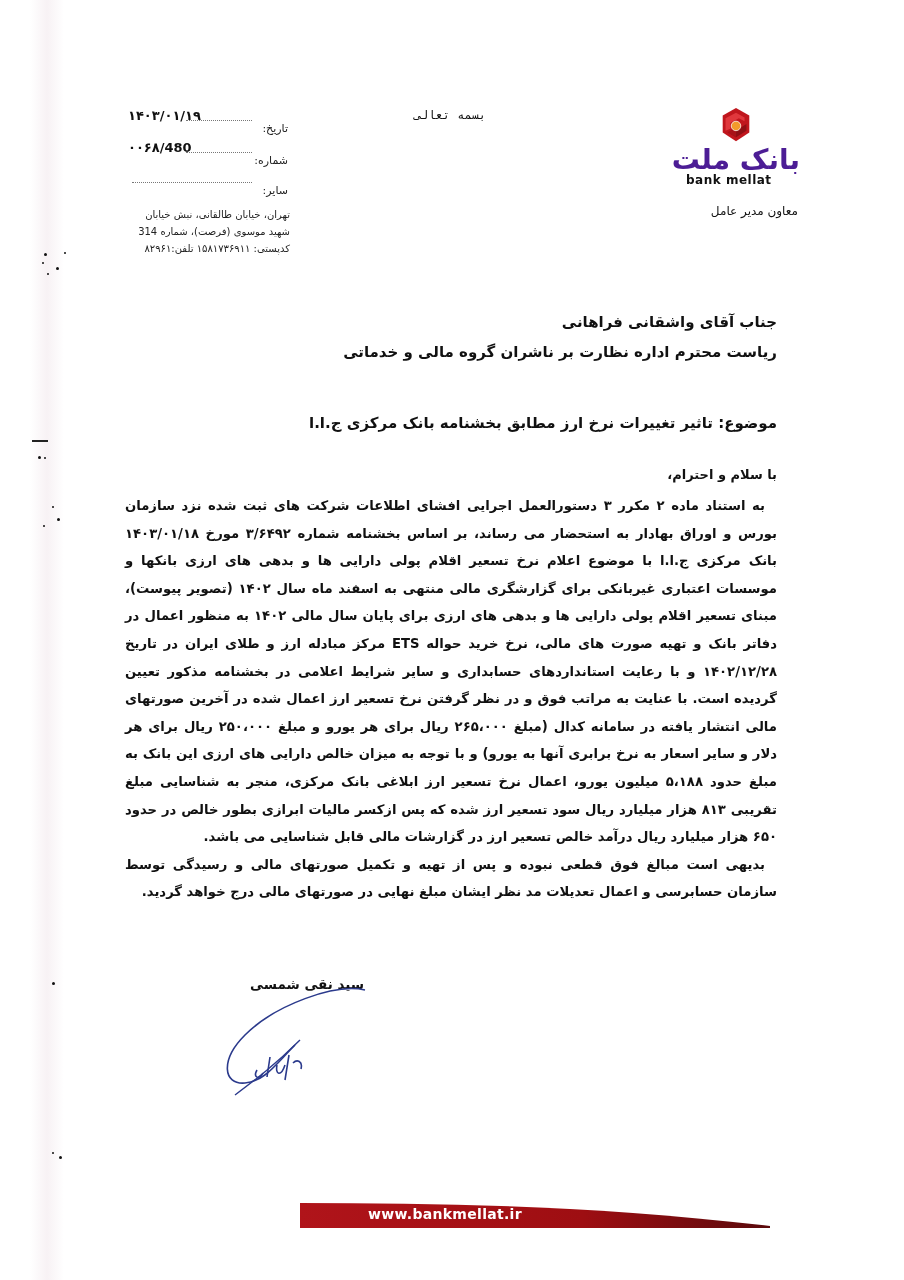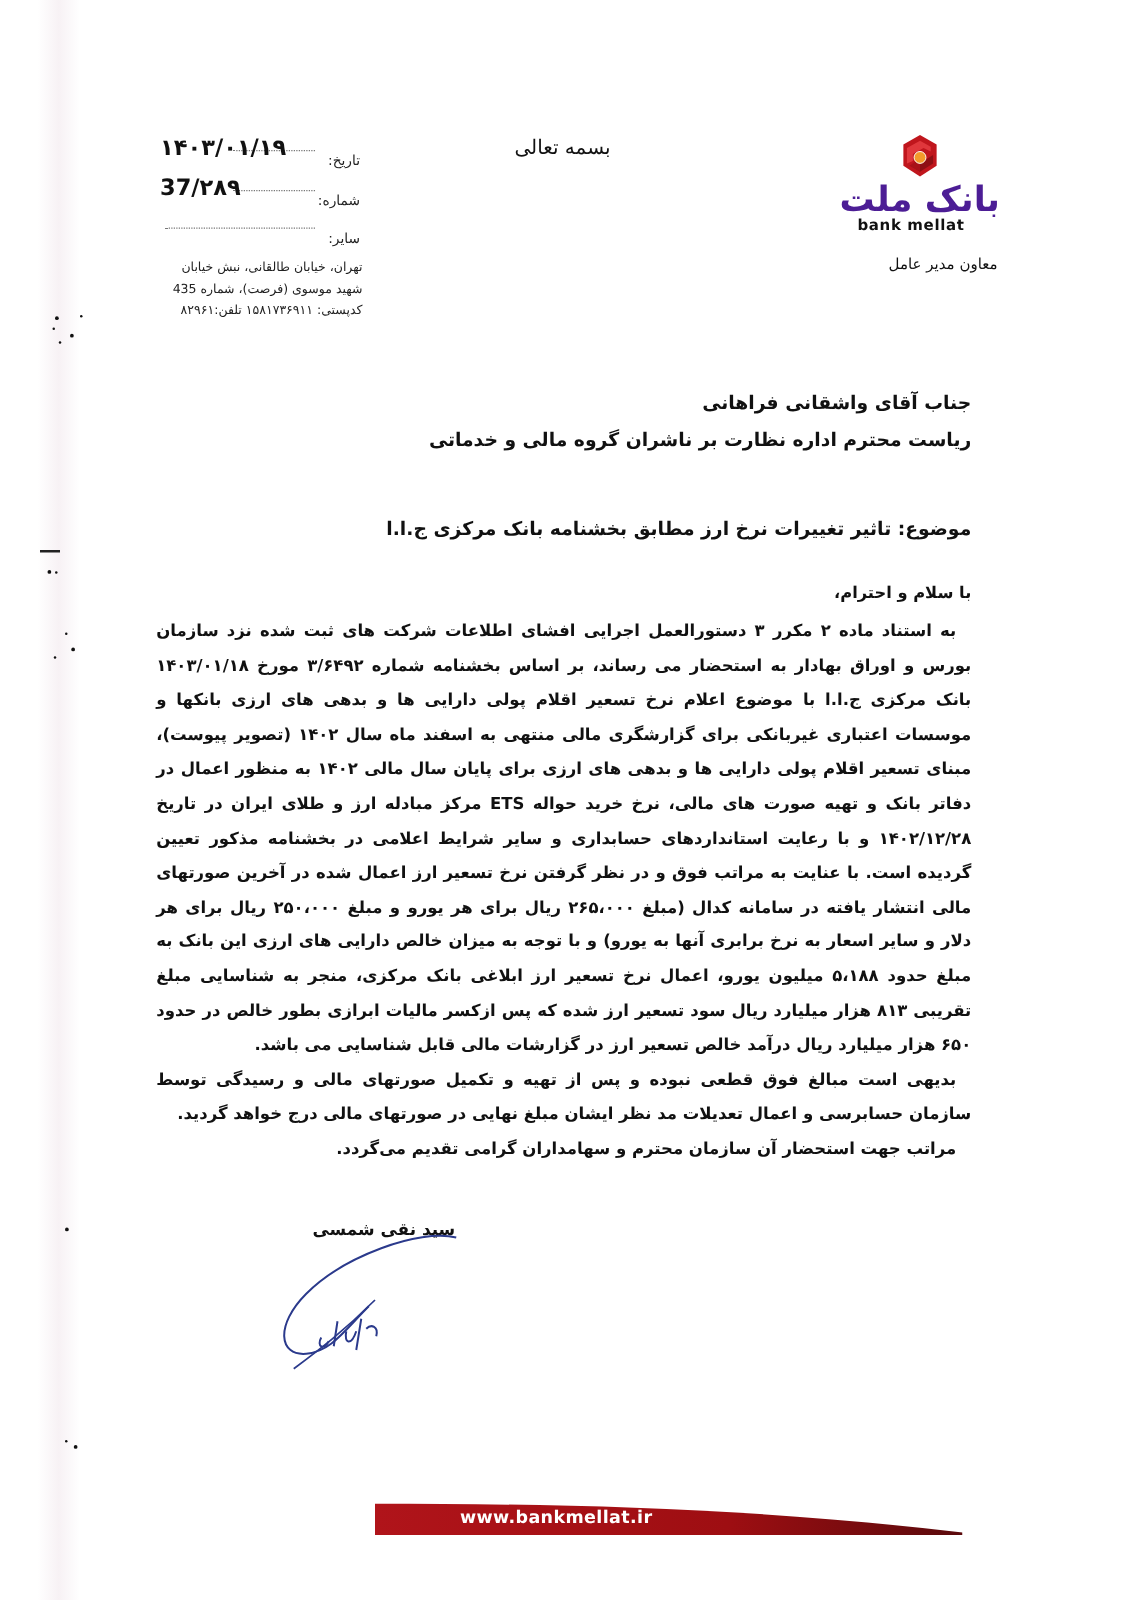--- a/index.html
+++ b/index.html
@@ -12,28 +12,28 @@
     background:linear-gradient(90deg, rgba(240,232,236,0) 0%, rgba(244,236,240,0.7) 50%, rgba(240,232,236,0) 100%); }
   .rtl { direction:rtl; text-align:center; }
 
   
   .logo { position:absolute; left:660px; top:105px; width:140px; height:85px; }
   .logo-emblem { position:absolute; left:57px; top:0; width:38px; height:40px; }
   .logo-fa { position:absolute; right:0; top:38px; font-weight:bold; font-size:28px; letter-spacing:1px; color:#4c1d95; direction:rtl; white-space:nowrap; }
   .logo-en { position:absolute; left:26px; top:68px; font-size:12px; font-weight:bold; color:#111; letter-spacing:0.5px; white-space:nowrap; }
   .deputy { position:absolute; right:106px; top:204px; font-size:12px; }
 
-  .basmala { position:absolute; left:410px; top:108px; width:80px; font-size:16px; text-align:center; }
+  .basmala { position:absolute; left:410px; top:108px; width:80px; font-size:12px; text-align:center;font-family:Liberation Mono, monospace; }
 
   
   .meta { position:absolute; left:128px; top:110px; width:160px; font-size:11px; }
   .meta-row { position:absolute; left:0; width:160px; height:18px; }
   .meta-label { position:absolute; right:0; top:12px; color:#222; direction:rtl; }
   .meta-dots { position:absolute; left:58px; right:36px; top:10px; border-bottom:1px dotted #777; }
-  .meta-value { position:absolute; left:0; top:-2px; font-weight:bold; font-size:18px; color:#111; direction:ltr; }
+  .meta-value { position:absolute; left:0; top:-2px; font-weight:bold; font-size:13px; color:#111; direction:ltr; }
   .address { position:absolute; left:128px; top:206px; width:162px; font-size:10px; line-height:17px; direction:rtl; text-align:right; color:#222; }
 
   
   .recipient { position:absolute; right:127px; top:307px; font-weight:bold; font-size:15px; line-height:30px; direction:rtl; text-align:right; }
   .subject { position:absolute; right:127px; top:414px; font-weight:bold; font-size:15px; direction:rtl; text-align:right; white-space:nowrap; }
 
   .greeting { position:absolute; right:127px; top:467px; font-weight:bold; font-size:13px; direction:rtl;text-align:center; }
   .body-text { position:absolute; left:125px; width:652px; top:492px; font-weight:bold; font-size:13.2px; line-height:27.6px; direction:rtl; text-align:justify; text-align-last:right; }
   .body-text p { margin:0; }
   .p1 { text-indent:12px; }
@@ -73,48 +73,47 @@
 
   <div class="meta">
     <div class="meta-row" style="top:0">
       <span class="meta-label">تاریخ:</span>
       <span class="meta-dots"></span>
       <span class="meta-value">۱۴۰۳/۰۱/۱۹</span>
     </div>
     <div class="meta-row" style="top:32px">
       <span class="meta-label">شماره:</span>
       <span class="meta-dots"></span>
-      <span class="meta-value">37/۲۸۹</span>
+      <span class="meta-value">۰۰۶۸/480</span>
     </div>
     <div class="meta-row" style="top:62px">
       <span class="meta-label">سایر:</span>
       <span class="meta-dots" style="left:4px"></span>
       <span class="meta-value"></span>
     </div>
   </div>
 
   <div class="address">
     <div>تهران، خیابان طالقانی، نبش خیابان</div>
-    <div>شهید موسوی (فرصت)، شماره 435</div>
+    <div>شهید موسوی (فرصت)، شماره 314</div>
     <div>کدپستی: ۱۵۸۱۷۳۶۹۱۱ تلفن:۸۲۹۶۱</div>
   </div>
 
   <div class="recipient">
     <div>جناب آقای واشقانی فراهانی</div>
     <div>ریاست محترم اداره نظارت بر ناشران گروه مالی و خدماتی</div>
   </div>
 
   <div class="subject">موضوع: تاثیر تغییرات نرخ ارز مطابق بخشنامه بانک مرکزی ج.ا.ا</div>
 
   <div class="greeting">با سلام و احترام،</div>
 
   <div class="body-text">
     <p class="p1">به استناد ماده ۲ مکرر ۳ دستورالعمل اجرایی افشای اطلاعات شرکت های ثبت شده نزد سازمان بورس و اوراق بهادار به استحضار می رساند، بر اساس بخشنامه شماره ۳/۶۴۹۲ مورخ ۱۴۰۳/۰۱/۱۸ بانک مرکزی ج.ا.ا با موضوع اعلام نرخ تسعیر اقلام پولی دارایی ها و بدهی های ارزی بانکها و موسسات اعتباری غیربانکی برای گزارشگری مالی منتهی به اسفند ماه سال ۱۴۰۲ (تصویر پیوست)، مبنای تسعیر اقلام پولی دارایی ها و بدهی های ارزی برای پایان سال مالی ۱۴۰۲ به منظور اعمال در دفاتر بانک و تهیه صورت های مالی، نرخ خرید حواله ETS مرکز مبادله ارز و طلای ایران در تاریخ ۱۴۰۲/۱۲/۲۸ و با رعایت استانداردهای حسابداری و سایر شرایط اعلامی در بخشنامه مذکور تعیین گردیده است. با عنایت به مراتب فوق و در نظر گرفتن نرخ تسعیر ارز اعمال شده در آخرین صورتهای مالی انتشار یافته در سامانه کدال (مبلغ ۲۶۵،۰۰۰ ریال برای هر یورو و مبلغ ۲۵۰،۰۰۰ ریال برای هر دلار و سایر اسعار به نرخ برابری آنها به یورو) و با توجه به میزان خالص دارایی های ارزی این بانک به مبلغ حدود ۵،۱۸۸ میلیون یورو، اعمال نرخ تسعیر ارز ابلاغی بانک مرکزی، منجر به شناسایی مبلغ تقریبی ۸۱۳ هزار میلیارد ریال سود تسعیر ارز شده که پس ازکسر مالیات ابرازی بطور خالص در حدود ۶۵۰ هزار میلیارد ریال درآمد خالص تسعیر ارز در گزارشات مالی قابل شناسایی می باشد.</p>
     <p class="p2">بدیهی است مبالغ فوق قطعی نبوده و پس از تهیه و تکمیل صورتهای مالی و رسیدگی توسط سازمان حسابرسی و اعمال تعدیلات مد نظر ایشان مبلغ نهایی در صورتهای مالی درج خواهد گردید.</p>
-    <p class="p3">مراتب جهت استحضار آن سازمان محترم و سهامداران گرامی تقدیم می‌گردد.</p>
   </div>
 
   <div class="signer">سید نقی شمسی</div>
   <svg class="signature" viewBox="0 0 160 115">
     <path d="M150 5 C120 -2 60 20 30 50 C5 75 8 100 30 98 C50 96 60 80 80 60" fill="none" stroke="#2b3a8c" stroke-width="1.6"></path>
     <path d="M20 110 C40 95 60 80 85 55" fill="none" stroke="#2b3a8c" stroke-width="1.4"></path>
     <path d="M42 85 C38 92 44 96 48 88 M55 72 L52 92 M62 80 C60 90 66 92 70 80 M74 70 L70 95 M78 78 C82 74 88 76 86 84" fill="none" stroke="#2b3a8c" stroke-width="1.6"></path>
   </svg>
 
   <svg class="footer-band" viewBox="0 0 470 28" preserveAspectRatio="none">

